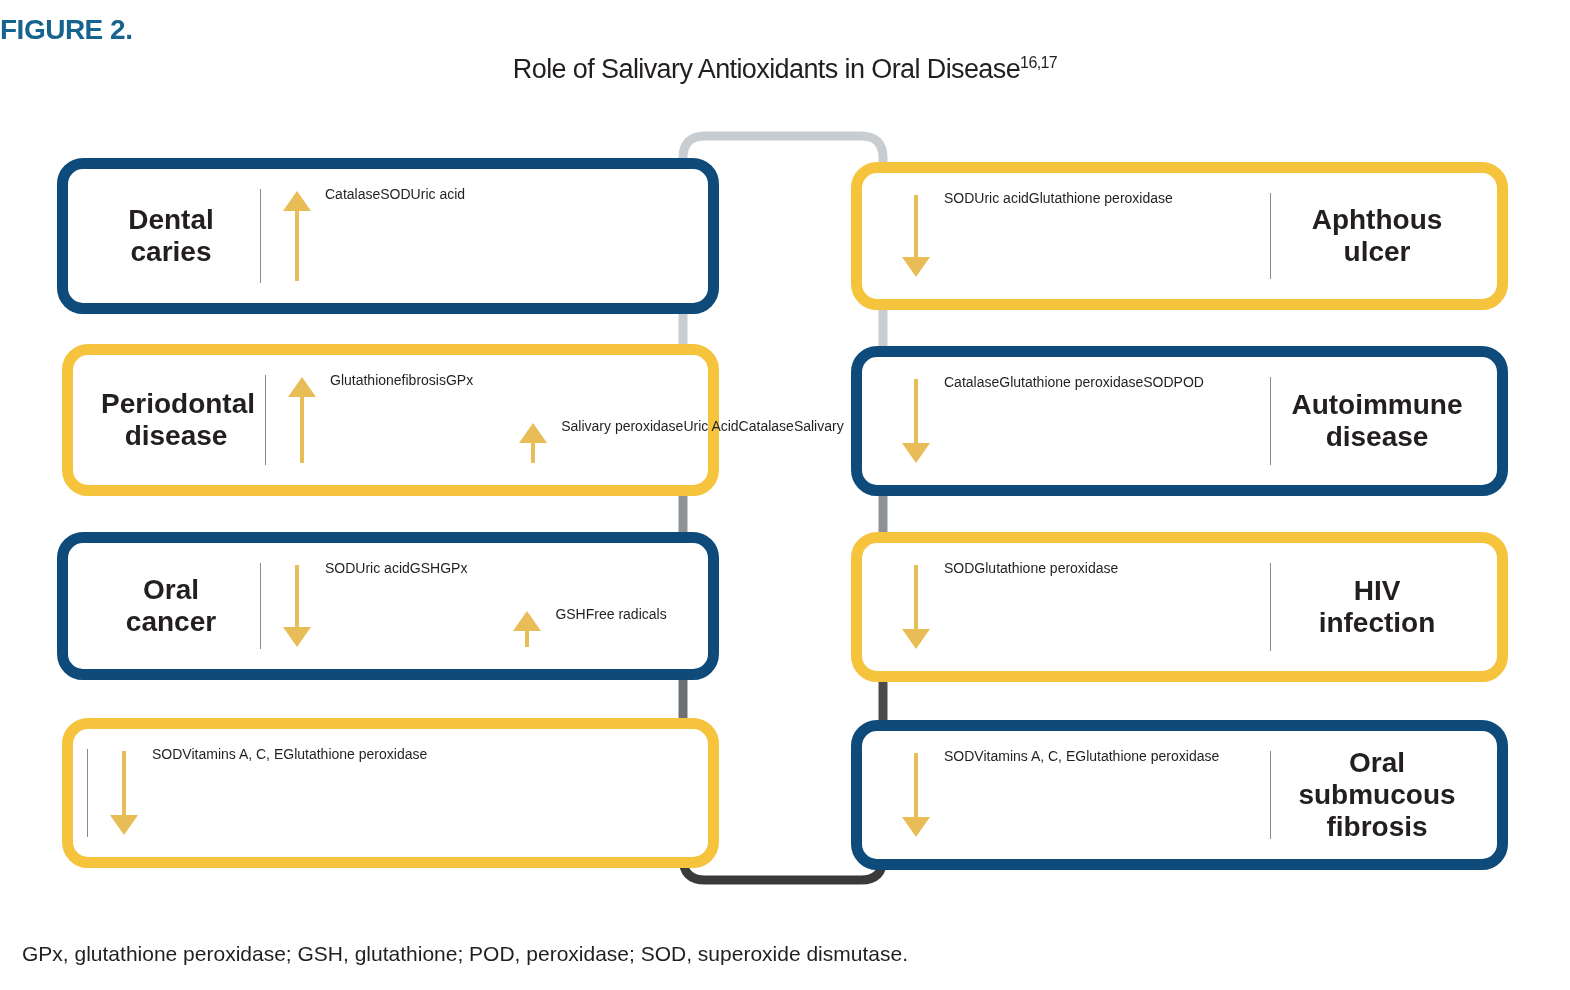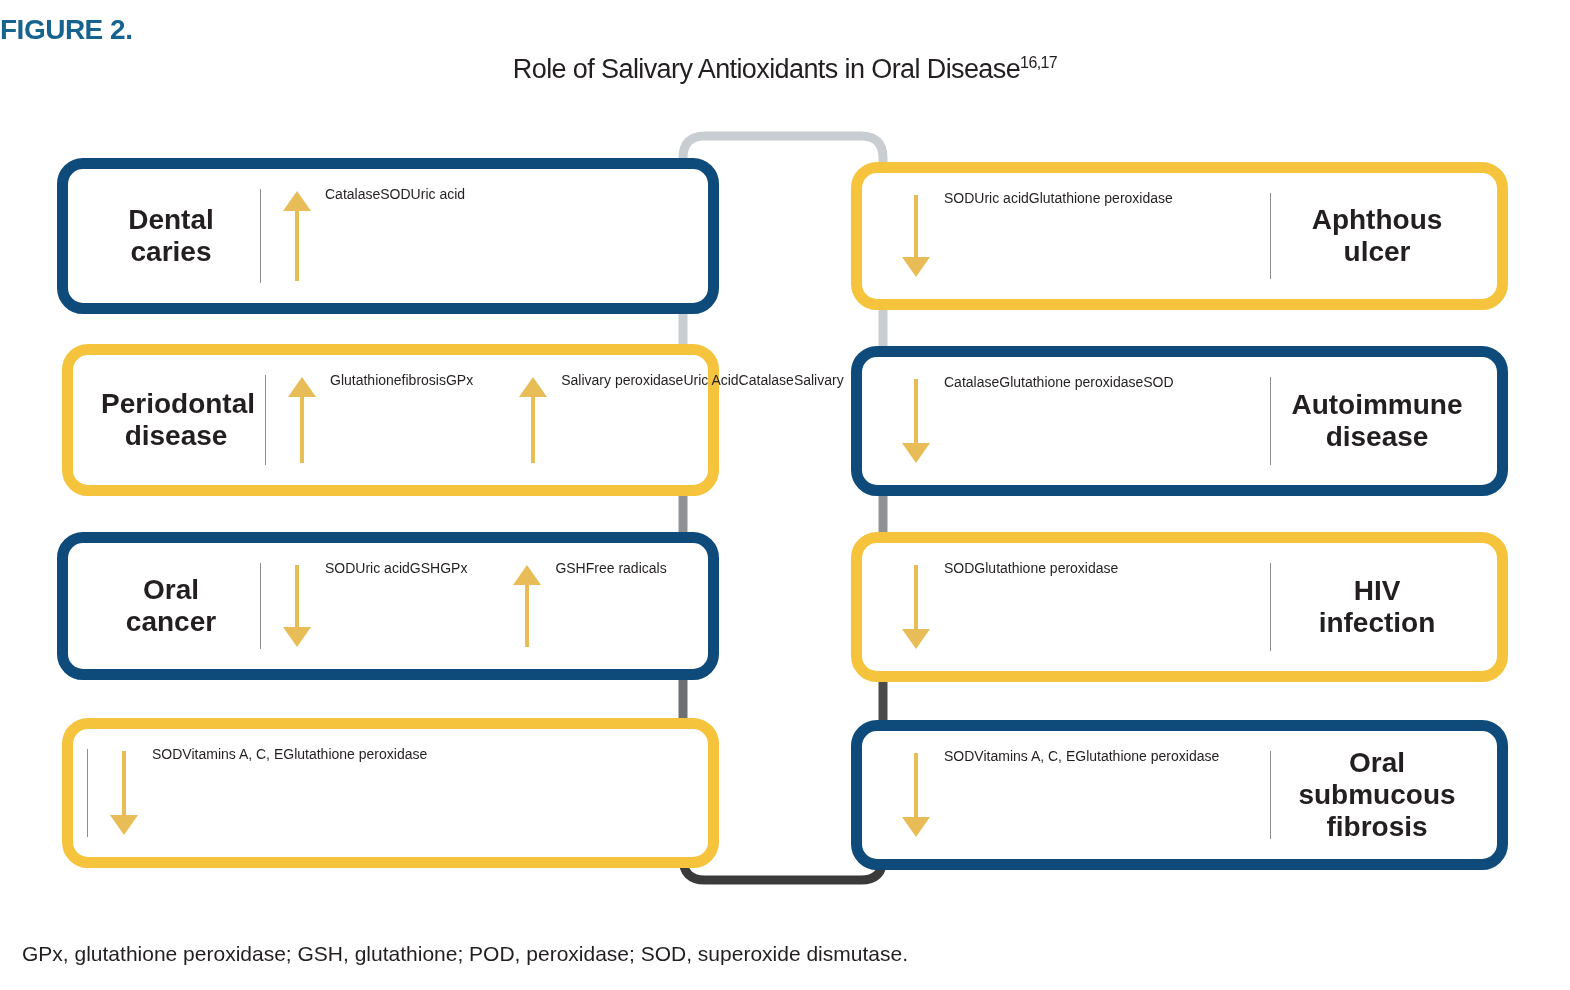--- a/index.html
+++ b/index.html
@@ -101,21 +101,21 @@
     display: flex;
     align-items: stretch;
     height: 100%;
   }
 
   .group {
     display: flex;
     align-items: stretch;
     padding-left: 22px;
   }
-  .group.g2 { padding-left: 46px; }
+  .group.g2 { padding-left: 46px; margin-top: 46px; }
 
   
   .arrow {
     position: relative;
     flex: 0 0 auto;
     width: 28px;
     align-self: stretch;
     margin: 6px 0;
   }
   .arrow .shaft {
@@ -312,20 +312,21 @@
       <div class="content">
         <div class="group">
           <div class="arrow down">
             <span class="shaft"></span>
               <span class="head"></span>
           </div>
           <div class="items">
             <span>Catalase</span>
             <span>Glutathione peroxidase</span>
             <span>SOD</span>
+            <span>POD</span>
           </div>
         </div>
       </div>
       <div class="vrule"></div>
       <div class="disease-label">Autoimmune<br>disease</div>
     </div>
   </div>
 
   <div class="box yellow right-box" style="left:851px; top:532px; width:657px; height:150px;">
     <div class="box-inner">

